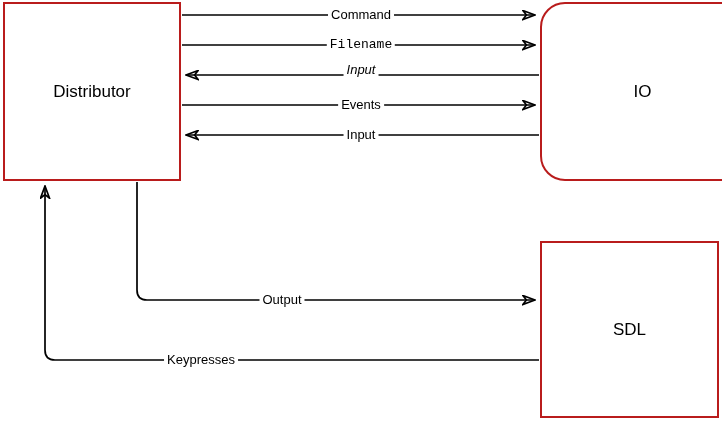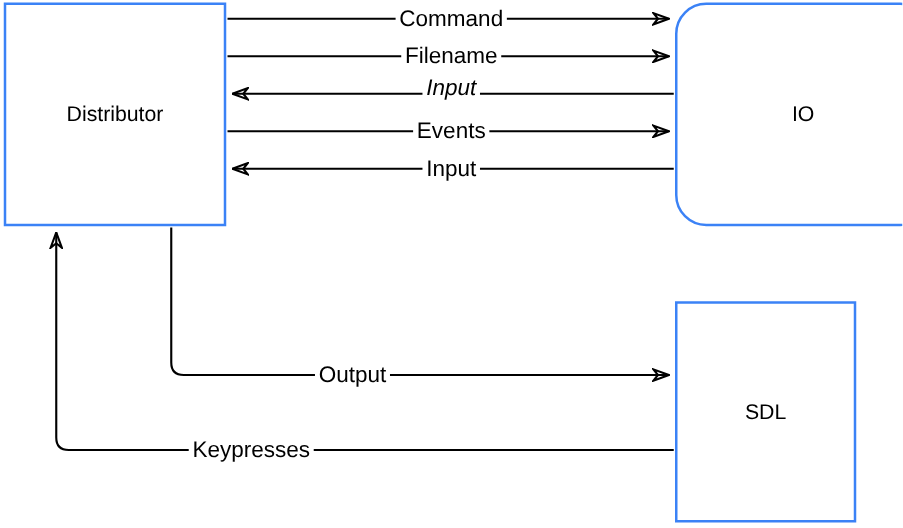--- a/index.html
+++ b/index.html
@@ -23,44 +23,44 @@
     height: 422px;
   }
   .connector-layer path {
     fill: none;
     stroke: #000000;
     stroke-width: 1.7;
   }
   .node {
     position: absolute;
     box-sizing: border-box;
-    border: 2px solid #3b82f6;
+    border: 2px solid #b91c1c;
     background: #ffffff;
     display: flex;
     align-items: center;
     justify-content: center;
     font-size: 17px;
     color: #000000;
     white-space: nowrap;
   }
   .node-distributor { left: 3px;   top: 2px;   width: 178px; height: 179px; }
   .node-io          { left: 540px; top: 2px;   width: 205px; height: 179px; border-radius: 25px; }
-  .node-sdl         { left: 540px; top: 241px; width: 145px; height: 177px; }
+  .node-sdl         { left: 540px; top: 241px; width: 179px; height: 177px; }
   .edge-label {
     position: absolute;
     transform: translate(-50%, -50%);
     background: #ffffff;
     padding: 0 3px;
-    font-size: 18px;
+    font-size: 13px;
     color: #000000;
     white-space: nowrap;
     line-height: 1.15;
   }
   .lbl-command    { left: 361px; top: 15px;  }
-  .lbl-filename   { left: 361px; top: 45px;  }
+  .lbl-filename   { left: 361px; top: 45px; font-family: Liberation Mono, monospace;  }
   .lbl-input      { left: 361px; top: 70px; font-style: italic;  }
   .lbl-output     { left: 361px; top: 105px; }
   .lbl-idle       { left: 361px; top: 135px; }
   .lbl-events     { left: 282px; top: 300px; }
   .lbl-keypresses { left: 201px; top: 360px; }
 </style>
 </head>
 <body>
 
 <div class="canvas">

